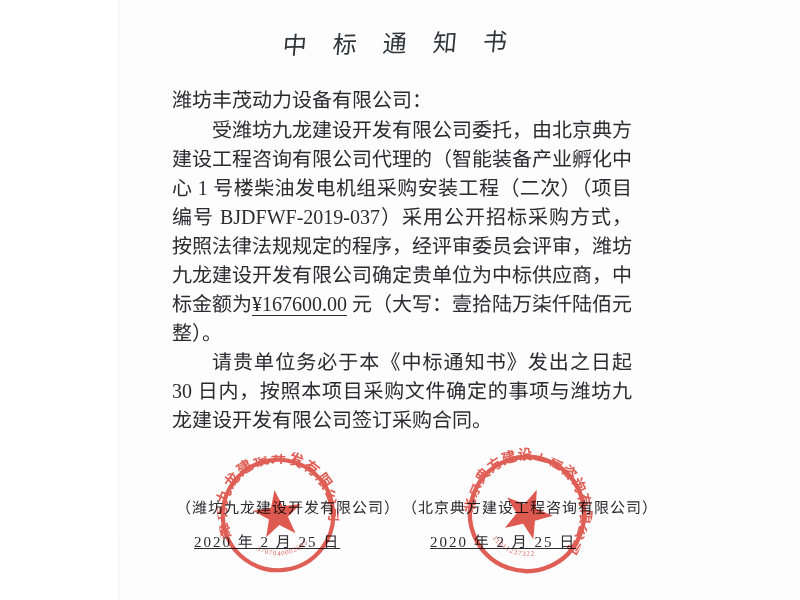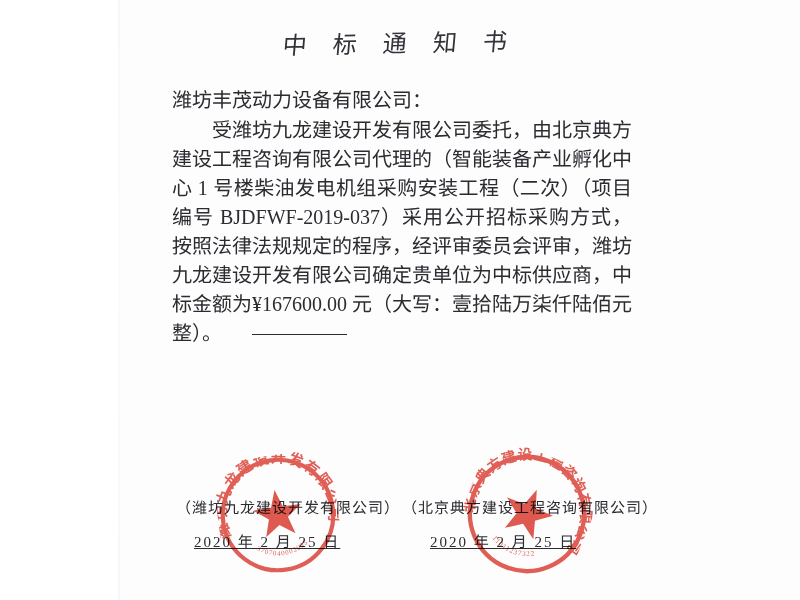--- a/index.html
+++ b/index.html
@@ -38,21 +38,21 @@
     width: 460px;
     font-size: 20px;
     line-height: 29px;
     text-align: justify;
     color: #2b2b30;
   }
   .addressee { margin: 0 0 1px 0; }
   .para { margin: 0; text-indent: 2em; }
   .amount {
     border-bottom: 1px solid #2b2b30;
-    padding-bottom: 19px;
+    padding-bottom: 0;
     font-family: "Liberation Serif", "DejaVu Serif", serif;
   }
   .sig-block { position: absolute; font-size: 15px; color: #2b2b30; }
   .sig-left  { left: 176px; top: 496px; }
   .sig-right { left: 402px; top: 496px; }
   .sig-company { white-space: nowrap; letter-spacing: 1px; }
   .sig-date { margin-top: 13px; white-space: nowrap; letter-spacing: 2px; text-decoration: underline; }
   .sig-left  .sig-date { margin-left: 18px; }
   .sig-right .sig-date { margin-left: 28px; }
 
@@ -77,20 +77,21 @@
 <body>
 
 <div class="page">
   <div class="scan-seam"></div>
 
   <div class="doc-title">中 标 通 知 书</div>
 
   <div class="body-text">
     <p class="addressee">潍坊丰茂动力设备有限公司：</p>
     <p class="para"><span>受潍坊九龙建设开发有限公司委托，由北京典方建设工程咨询有限公司代理的（智能装备产业孵化中心 1 号楼柴油发电机组采购安装工程（二次）（项目编号 BJDFWF-2019-037）采用公开招标采购方式，按照法律法规规定的程序，经评审委员会评审，潍坊九龙建设开发有限公司确定贵单位为中标供应商，中标金额为</span><span class="amount">¥167600.00</span><span> 元（大写：壹拾陆万柒仟陆佰元整）。</span></p>
+    <p class="para">请贵单位务必于本《中标通知书》发出之日起 30 日内，按照本项目采购文件确定的事项与潍坊九龙建设开发有限公司签订采购合同。</p>
   </div>
 
   <div class="sig-block sig-left">
     <div class="sig-company">（潍坊九龙建设开发有限公司）</div>
     <div class="sig-date">2020 年 2 月 25 日</div>
   </div>
 
   <div class="sig-block sig-right">
     <div class="sig-company">（北京典方建设工程咨询有限公司）</div>
     <div class="sig-date">2020 年 2 月 25 日</div>

